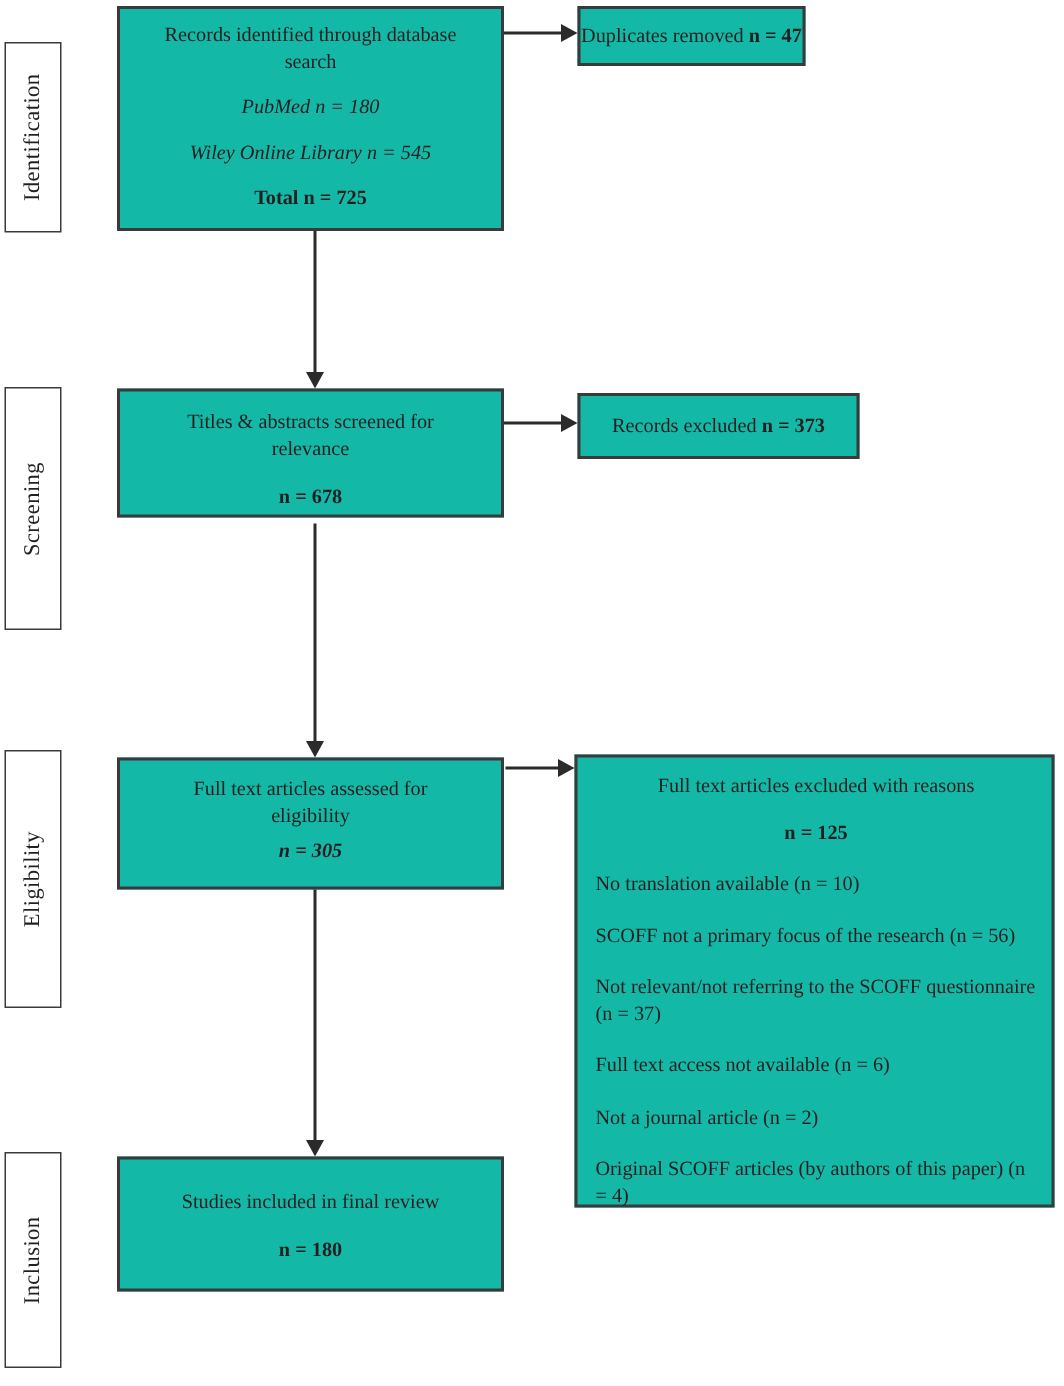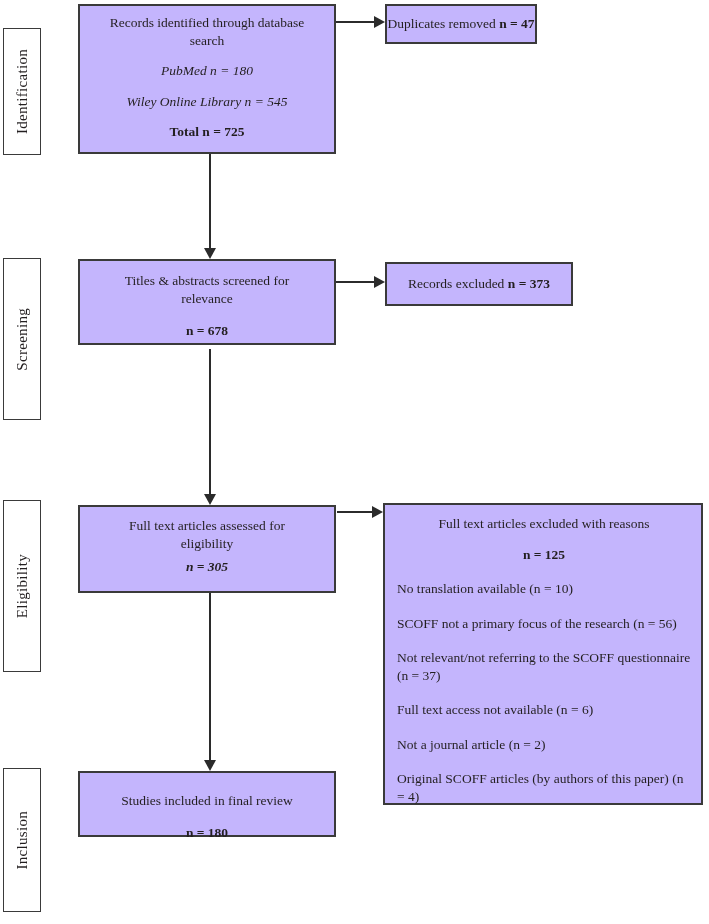--- a/index.html
+++ b/index.html
@@ -9,21 +9,21 @@
     width: 709px;
     height: 924px;
     background: #ffffff;
     font-family: "Liberation Serif", "DejaVu Serif", serif;
     color: #231f20;
     overflow: hidden;
   }
   .box {
     position: absolute;
     border: 2px solid #3a3a3a;
-    background: #c4b5fd;
+    background: #14b8a6;
     font-size: 13.5px;
     line-height: 1.3;
     text-align: center;
   }
   .stage-box {
     position: absolute;
     left: 3px;
     width: 38px;
     border: 1.5px solid #3a3a3a;
     background: #ffffff;
@@ -63,21 +63,21 @@
 
   #box-assessed { top: 505px; height: 88px; padding: 10px 24px 0; }
   #box-assessed .tn { margin-top: 6px; font-style: italic; }
 
   #box-ft-excluded { left: 383px; top: 503px; width: 320px; height: 302px;
     text-align: left; padding: 10px 10px 0 12px; }
   #box-ft-excluded .hdr { text-align: center; }
   #box-ft-excluded .hdr-n { text-align: center; margin-top: 13px; }
   #box-ft-excluded .reason { margin-top: 17px; }
 
-  #box-included { top: 771px; height: 66px; padding: 19px 24px 0; }
+  #box-included { top: 771px; height: 90px; padding: 19px 24px 0; }
   #box-included .tn { margin-top: 14px; }
 
   .hline { position: absolute; height: 2px; background: #2b2b2b; }
   .vline { position: absolute; width: 2px; background: #2b2b2b; }
   .head-right {
     position: absolute; width: 0; height: 0;
     border-top: 6px solid transparent;
     border-bottom: 6px solid transparent;
     border-left: 11px solid #2b2b2b;
   }

